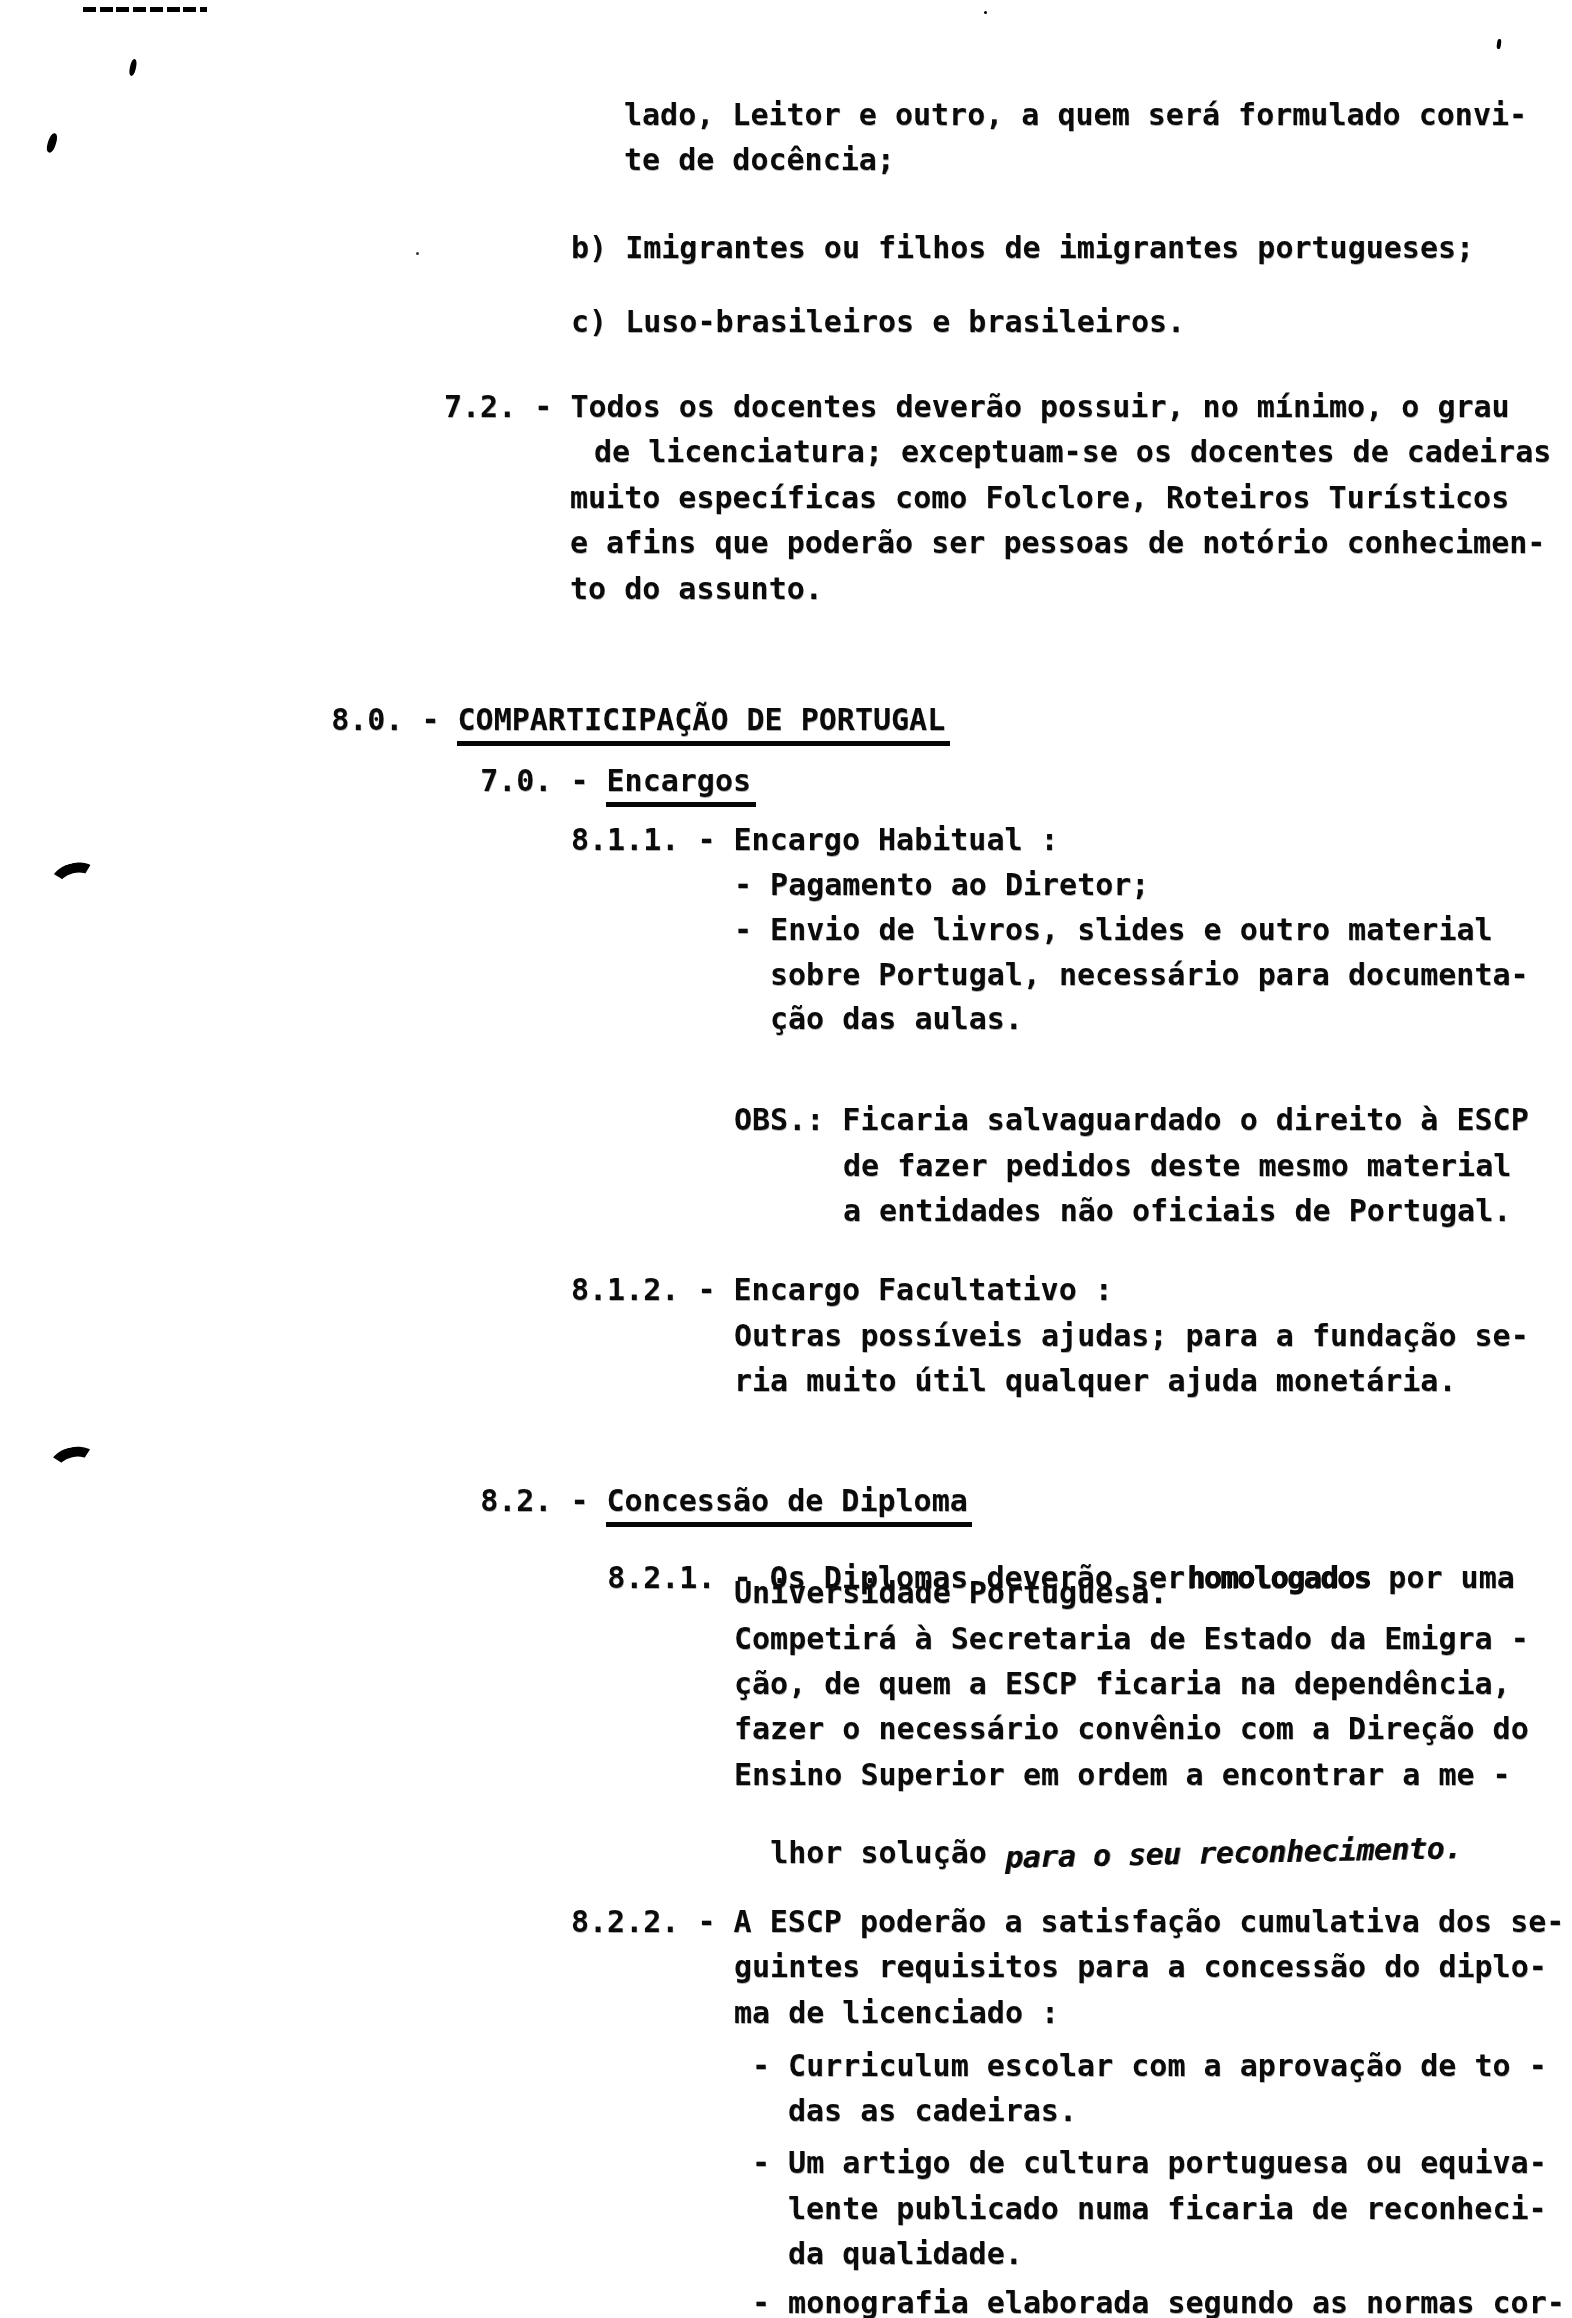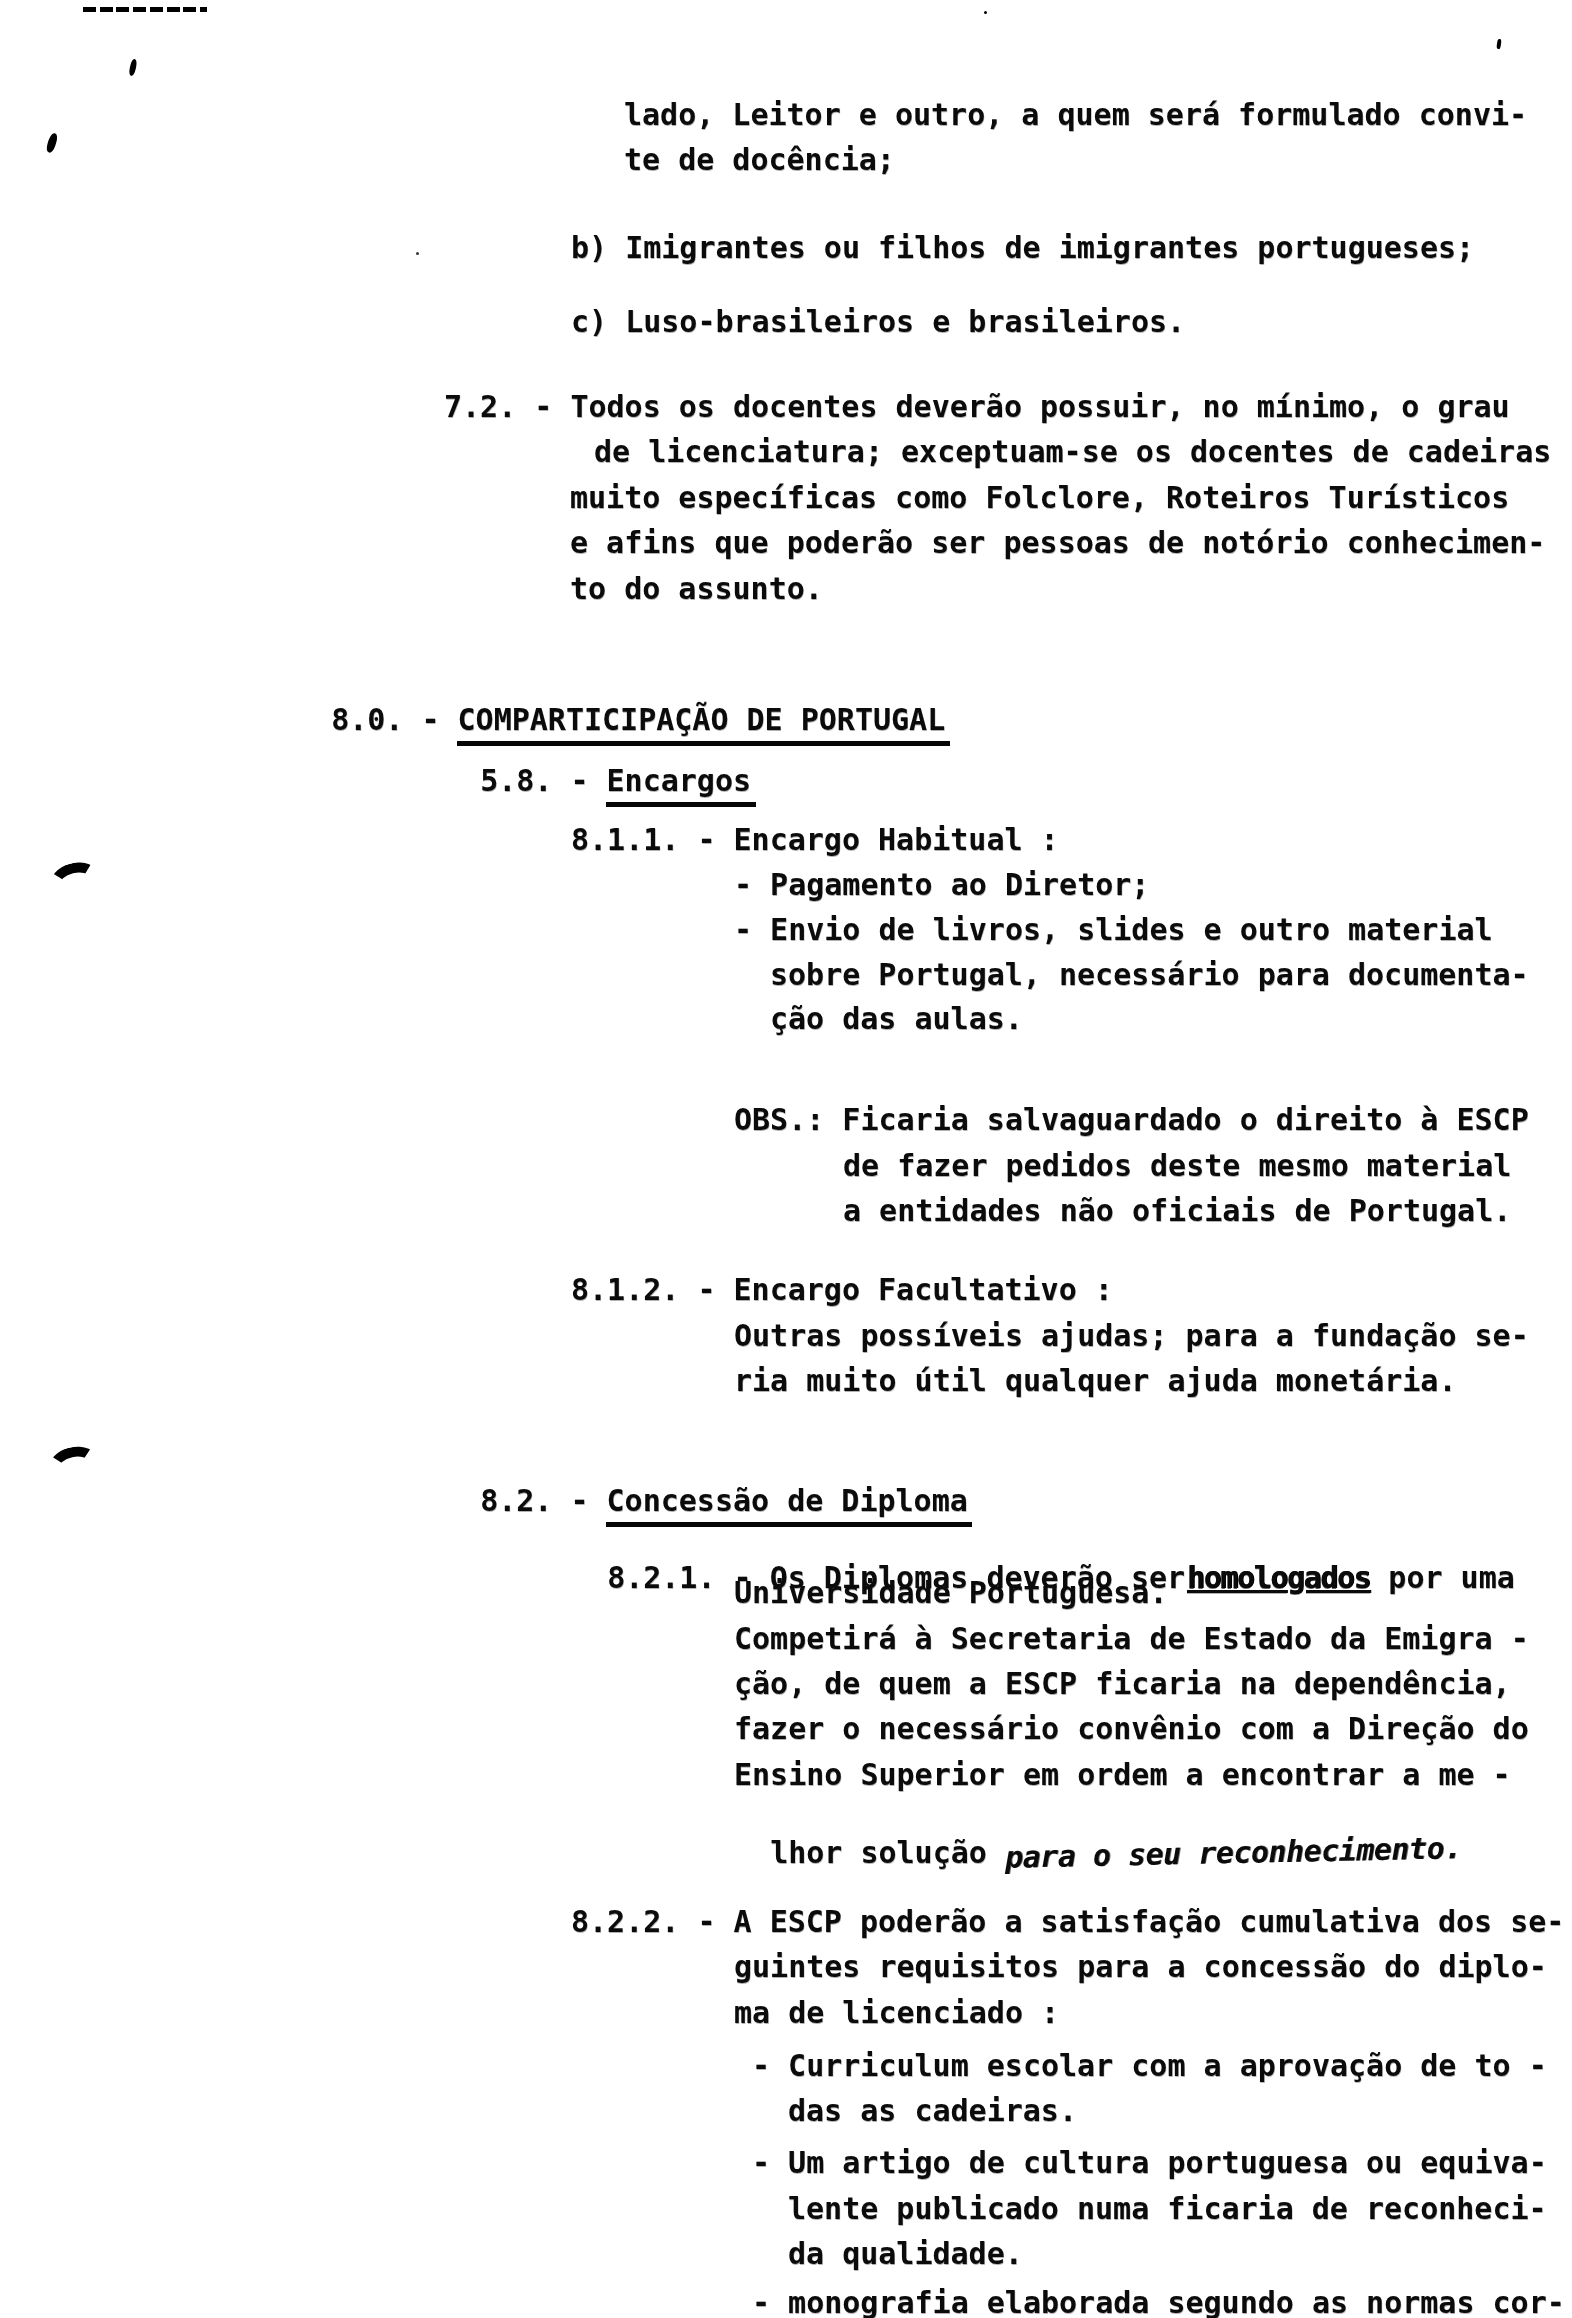--- a/index.html
+++ b/index.html
@@ -30,21 +30,20 @@
     font-style:italic;
     transform:rotate(-1.2deg);
     letter-spacing:-0.5px;
     text-shadow:0.9px 0 0 rgba(0,0,0,0.55);
   }
   .word-over {
     display:inline-block;
     letter-spacing:-1.4px;
     padding-left:1.9px;
     text-shadow:0.9px 0 0 #000, 0 0.5px 0 rgba(0,0,0,0.6);
-    text-decoration:underline;
   }
   
   .artifact { position:absolute; }
   #streak-top {
     left:83px; top:7.4px; width:124px; height:4.2px;
     background:repeating-linear-gradient(90deg,#000 0 13px, transparent 13px 16.7px);
   }
   #speck-1 { left:130px; top:59px; width:6px; height:16.7px; background:#000; border-radius:45%; transform:rotate(12deg); }
   #speck-2 { left:48px; top:133px; width:8px; height:19.5px; background:#000; border-radius:45%; transform:rotate(18deg); }
   #speck-3 { left:1497px; top:39px; width:4.2px; height:9.7px; background:#000; border-radius:40%; transform:rotate(8deg); }
@@ -79,21 +78,21 @@
 <div class="tl" style="left:444px;  top:392px">7.2. - Todos os docentes deverão possuir, no mínimo, o grau</div>
 <div class="tl" style="left:594px; top:437px">de licenciatura; exceptuam-se os docentes de cadeiras</div>
 <div class="tl" style="left:570px; top:483px">muito específicas como Folclore, Roteiros Turísticos</div>
 <div class="tl" style="left:570px; top:528px">e afins que poderão ser pessoas de notório conhecimen-</div>
 <div class="tl" style="left:570px; top:574px">to do assunto.</div>
 
 <div class="tl" style="left:295px; top:675px">
   <span>8.0. - </span><span class="ul-title">COMPARTICIPAÇÃO DE PORTUGAL</span>
 </div>
 <div class="tl" style="left:444px; top:736px">
-  <span>5.8. - </span><span class="ul-title">Encargos</span>
+  <span>7.0. - </span><span class="ul-title">Encargos</span>
 </div>
 
 <div class="tl" style="left:571px; top:825px">8.1.1. - Encargo Habitual :</div>
 <div class="tl" style="left:734px; top:870px">- Pagamento ao Diretor;</div>
 <div class="tl" style="left:734px; top:915px">- Envio de livros, slides e outro material</div>
 <div class="tl" style="left:770px; top:960px">sobre Portugal, necessário para documenta-</div>
 <div class="tl" style="left:770px; top:1004px">ção das aulas.</div>
 
 <div class="tl" style="left:734px; top:1105px">OBS.: Ficaria salvaguardado o direito à ESCP</div>
 <div class="tl" style="left:843px; top:1151px">de fazer pedidos deste mesmo material</div>

